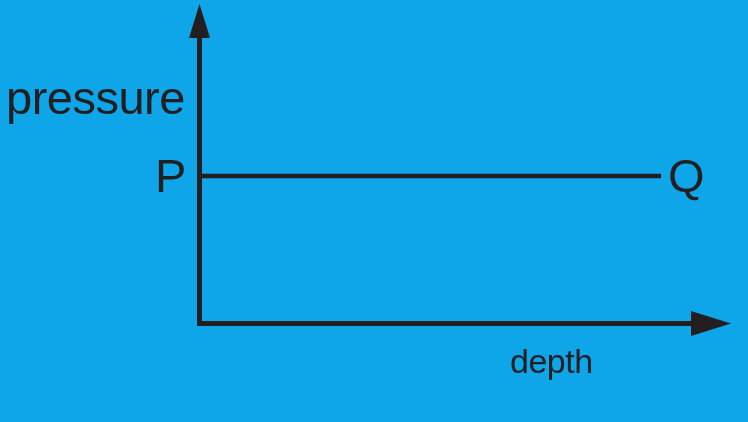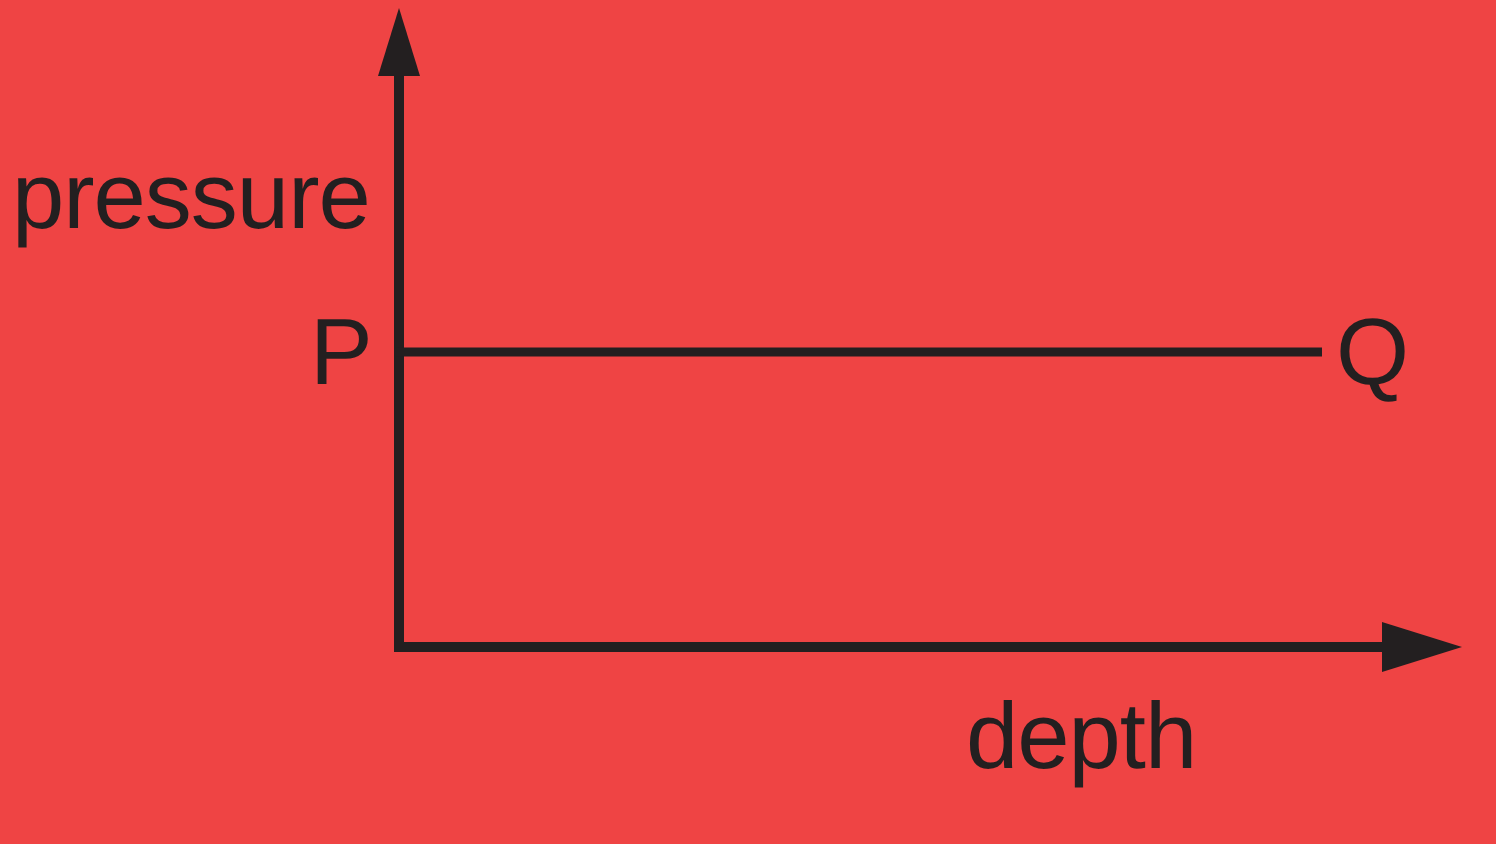--- a/index.html
+++ b/index.html
@@ -7,21 +7,21 @@
     padding: 0;
     background: #ffffff;
   }
   body {
     font-family: "Liberation Sans", sans-serif;
   }
   #figure-root {
     position: relative;
     width: 748px;
     height: 422px;
-    background: #ef4444;
+    background: #0ea5e9;
     overflow: hidden;
   }
   #figure-svg {
     position: absolute;
     left: 0;
     top: 0;
     width: 748px;
     height: 422px;
     display: block;
   }
@@ -35,23 +35,23 @@
     line-height: 1;
     -webkit-font-smoothing: antialiased;
   }
   #label-pressure {
     left: 6px;
     top: 74px;
     font-size: 47px;
     letter-spacing: -0.5px;
   }
   #label-depth {
-    left: 483px;
+    left: 510px;
     top: 344px;
-    font-size: 47px;
+    font-size: 34px;
     letter-spacing: -0.5px;
   }
   #label-p {
     left: 155px;
     top: 152px;
     font-size: 47px;
   }
   #label-q {
     left: 668px;
     top: 152px;

